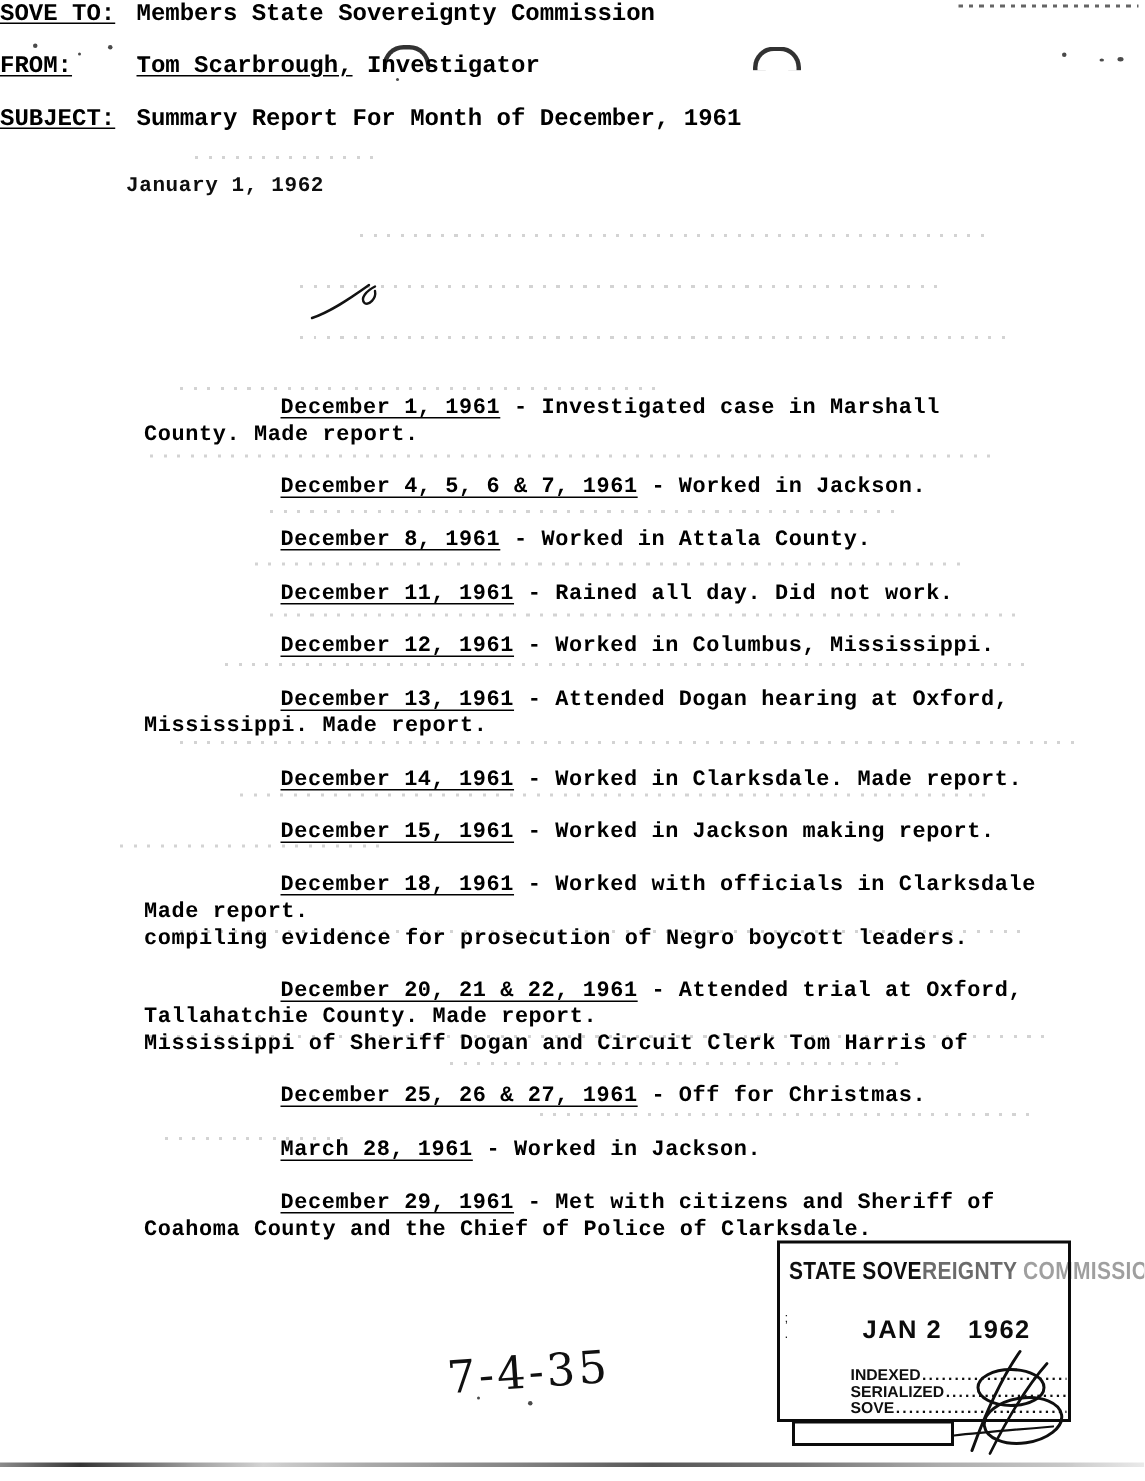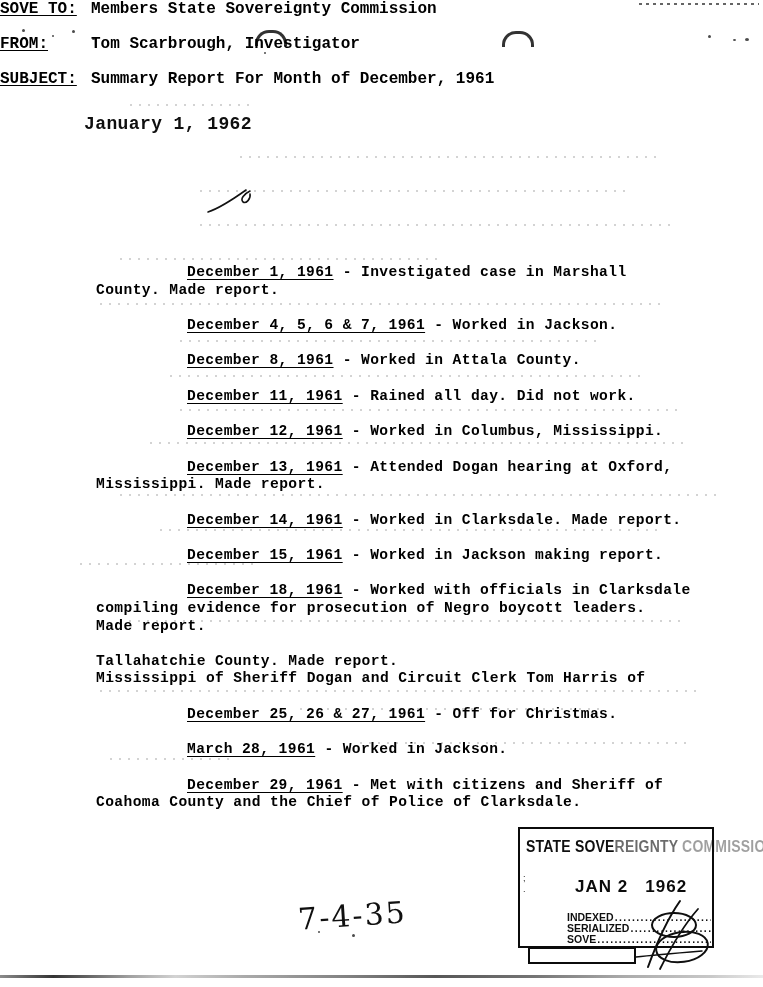--- a/index.html
+++ b/index.html
@@ -58,21 +58,21 @@
     position: absolute;
     height: 2px;
     background: repeating-linear-gradient(
       to right, #b9b9b9 0 2px, transparent 2px 9px);
     opacity: .65;
   }
 
   
   .doc-text {
     position: absolute;
-    font-size: 18px;
+    font-size: 14px;
     line-height: 17.6px;
     letter-spacing: .4px;
     white-space: pre;
     font-weight: 700;
     color: #111;
   }
   .date-line { left: 84px; top: 116px; }
 
   .memo-block { left: 84px; top: 163px; }
   .memo-row {
@@ -87,20 +87,21 @@
     text-underline-offset: 2px;
     white-space: pre;
   }
   .memo-value {
     position: absolute;
     left: 91px; top: 0;
     font-weight: 700;
     white-space: pre;
   }
   .memo-value .u {
+    text-decoration: underline;
     text-underline-offset: 2px;
   }
 
   
   .entries {
     position: absolute;
     left: 96px;
     top: 264px;
     width: 640px;
   }
@@ -302,24 +303,25 @@
         <span class="cont">Mississippi.  Made report.</span>
       </div>
       <div class="entry">
         <div class="first-line"><span class="date">December 14, 1961</span><span> - Worked in Clarksdale.  Made report.</span></div>
       </div>
       <div class="entry">
         <div class="first-line"><span class="date">December 15, 1961</span><span> - Worked in Jackson making report.</span></div>
       </div>
       <div class="entry">
         <div class="first-line"><span class="date">December 18, 1961</span><span> - Worked with officials in Clarksdale</span></div>
+        <span class="cont">Made report.</span>
         <span class="cont">compiling evidence for prosecution of Negro boycott leaders.</span>
-        <span class="cont">Made report.</span>
-      </div>
-      <div class="entry">
+      </div>
+      <div class="entry">
+        <div class="first-line"><span class="date">December 20, 21 &amp; 22, 1961</span><span> - Attended trial at Oxford,</span></div>
         <span class="cont">Tallahatchie County.  Made report.</span>
         <span class="cont">Mississippi of Sheriff Dogan and Circuit Clerk Tom Harris of</span>
       </div>
       <div class="entry">
         <div class="first-line"><span class="date">December 25, 26 &amp; 27, 1961</span><span> - Off for Christmas.</span></div>
       </div>
       <div class="entry">
         <div class="first-line"><span class="date">March 28, 1961</span><span> - Worked in Jackson.</span></div>
       </div>
       <div class="entry">

